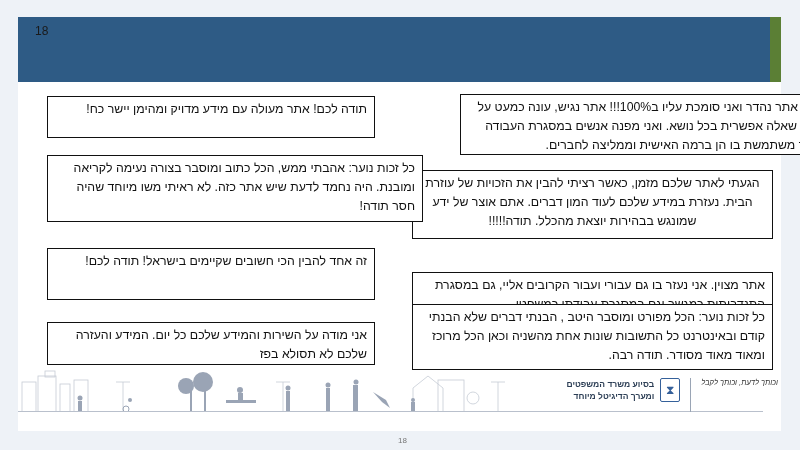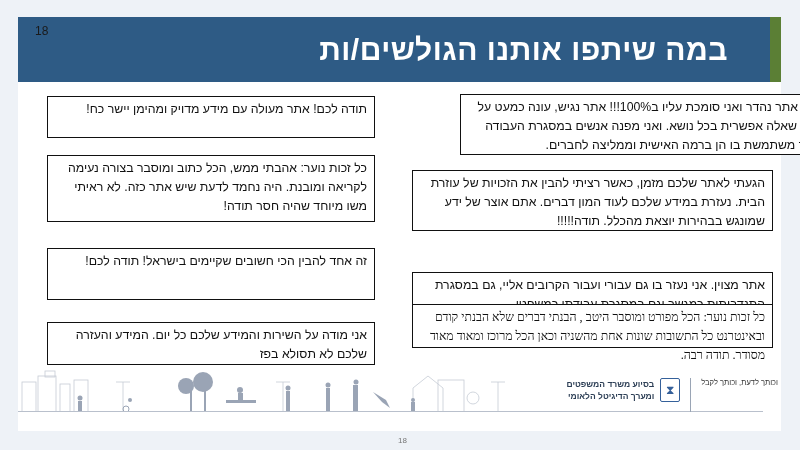--- a/index.html
+++ b/index.html
@@ -91,46 +91,45 @@
       color: #35609a; font-size: 12px;
     }
     .divider {
       width: 1px; height: 34px; background: #9aa5b5; margin-right: 10px;
     }
     .brand { direction: rtl; text-align: right; }
     .brand-name {
       font-size: 30px; font-weight: bold; color: #214a7a;
       line-height: 28px; letter-spacing: -1px;
     }
-    .brand-tag { font-size: 7.5px; color: #333; line-height: 10px; }
+    .brand-tag { font-size: 7.5px; color: #333; line-height: 10px; font-style: italic; }
     .slide-num-bottom {
       position: absolute;
       left: 398px; top: 436px;
       font-size: 8px;
       color: #777;
     }
   </style>
 </head>
 <body>
 
 <div class="slide">
   <div class="header">
     <span class="slide-num-top">18</span>
-    <div class="title">במה שיתפו אותנו הגולשים/ות</div>
   </div>
   <div class="header-accent"></div>
 </div>
 
 <div class="box" style="left:412px; top:94px; width:361px; height:61px;margin-left:48px;">זה אתר נהדר ואני סומכת עליו ב100%!!! אתר נגיש, עונה כמעט על כל שאלה אפשרית בכל נושא. ואני מפנה אנשים במסגרת העבודה אך משתמשת בו הן ברמה האישית וממליצה לחברים.</div>
-<div class="box" style="left:412px; top:170px; width:361px; height:61px;">הגעתי לאתר שלכם מזמן, כאשר רציתי להבין את הזכויות של עוזרת הבית. נעזרת במידע שלכם לעוד המון דברים. אתם אוצר של ידע שמונגש בבהירות יוצאת מהכלל. תודה!!!!!</div>
+<div class="box" style="left:412px; top:170px; width:361px; height:69px;text-align:center;">הגעתי לאתר שלכם מזמן, כאשר רציתי להבין את הזכויות של עוזרת הבית. נעזרת במידע שלכם לעוד המון דברים. אתם אוצר של ידע שמונגש בבהירות יוצאת מהכלל. תודה!!!!!</div>
 <div class="box" style="left:412px; top:248px; width:361px; height:43px;margin-top:24px;">אתר מצוין. אני נעזר בו גם עבורי ועבור הקרובים אליי, גם במסגרת התנדבותית כמגשר וגם במסגרת עבודתי כמשפטן</div>
-<div class="box" style="left:412px; top:304px; width:361px; height:44px;font-family:Liberation Serif, serif;">כל זכות נוער: הכל מפורט ומוסבר היטב , הבנתי דברים שלא הבנתי קודם ובאינטרנט כל התשובות שונות אחת מהשניה וכאן הכל מרוכז ומאוד מאוד מסודר. תודה רבה.</div>
+<div class="box" style="left:412px; top:304px; width:361px; height:66px;">כל זכות נוער: הכל מפורט ומוסבר היטב , הבנתי דברים שלא הבנתי קודם ובאינטרנט כל התשובות שונות אחת מהשניה וכאן הכל מרוכז ומאוד מאוד מסודר. תודה רבה.</div>
 
 <div class="box" style="left:47px; top:96px; width:328px; height:42px;">תודה לכם! אתר מעולה עם מידע מדויק ומהימן יישר כח!</div>
-<div class="box" style="left:47px; top:155px; width:328px; height:67px;">כל זכות נוער: אהבתי ממש, הכל כתוב ומוסבר בצורה נעימה לקריאה ומובנת. היה נחמד לדעת שיש אתר כזה. לא ראיתי משו מיוחד שהיה חסר תודה!</div>
+<div class="box" style="left:47px; top:155px; width:376px; height:67px;">כל זכות נוער: אהבתי ממש, הכל כתוב ומוסבר בצורה נעימה לקריאה ומובנת. היה נחמד לדעת שיש אתר כזה. לא ראיתי משו מיוחד שהיה חסר תודה!</div>
 <div class="box" style="left:47px; top:248px; width:328px; height:52px;">זה אחד להבין הכי חשובים שקיימים בישראל! תודה לכם!</div>
 <div class="box" style="left:47px; top:322px; width:328px; height:43px;">אני מודה על השירות והמידע שלכם כל יום. המידע והעזרה שלכם לא תסולא בפז</div>
 
 <div class="scene">
   <svg width="500" height="42" viewBox="0 0 500 42">
     <g fill="none" stroke="#c5cbd4" stroke-width="0.8">
       <rect x="4" y="12" width="14" height="30"></rect>
       <rect x="20" y="6" width="18" height="36"></rect>
       <rect x="27" y="1" width="10" height="6"></rect>
       <rect x="42" y="14" width="10" height="28"></rect>
@@ -167,21 +166,21 @@
       <circle cx="395" cy="30" r="2"></circle>
         <rect x="393" y="32" width="4" height="10"></rect>
     </g>
   </svg>
   <div class="ground"></div>
 </div>
 
 <div class="logo-area">
   <div class="ministry">
     <div>בסיוע משרד המשפטים</div>
-    <div>ומערך הדיגיטל הלאומי</div>
+    <div>ומערך הדיגיטל מיוחד</div>
   </div>
   <div class="emblem">⧗</div>
   <div class="divider"></div>
   <div class="brand">
     <div class="brand-tag">וכותך לדעת, וכותך לקבל</div>
   </div>
 </div>
 
 <div class="slide-num-bottom">18</div>
 

